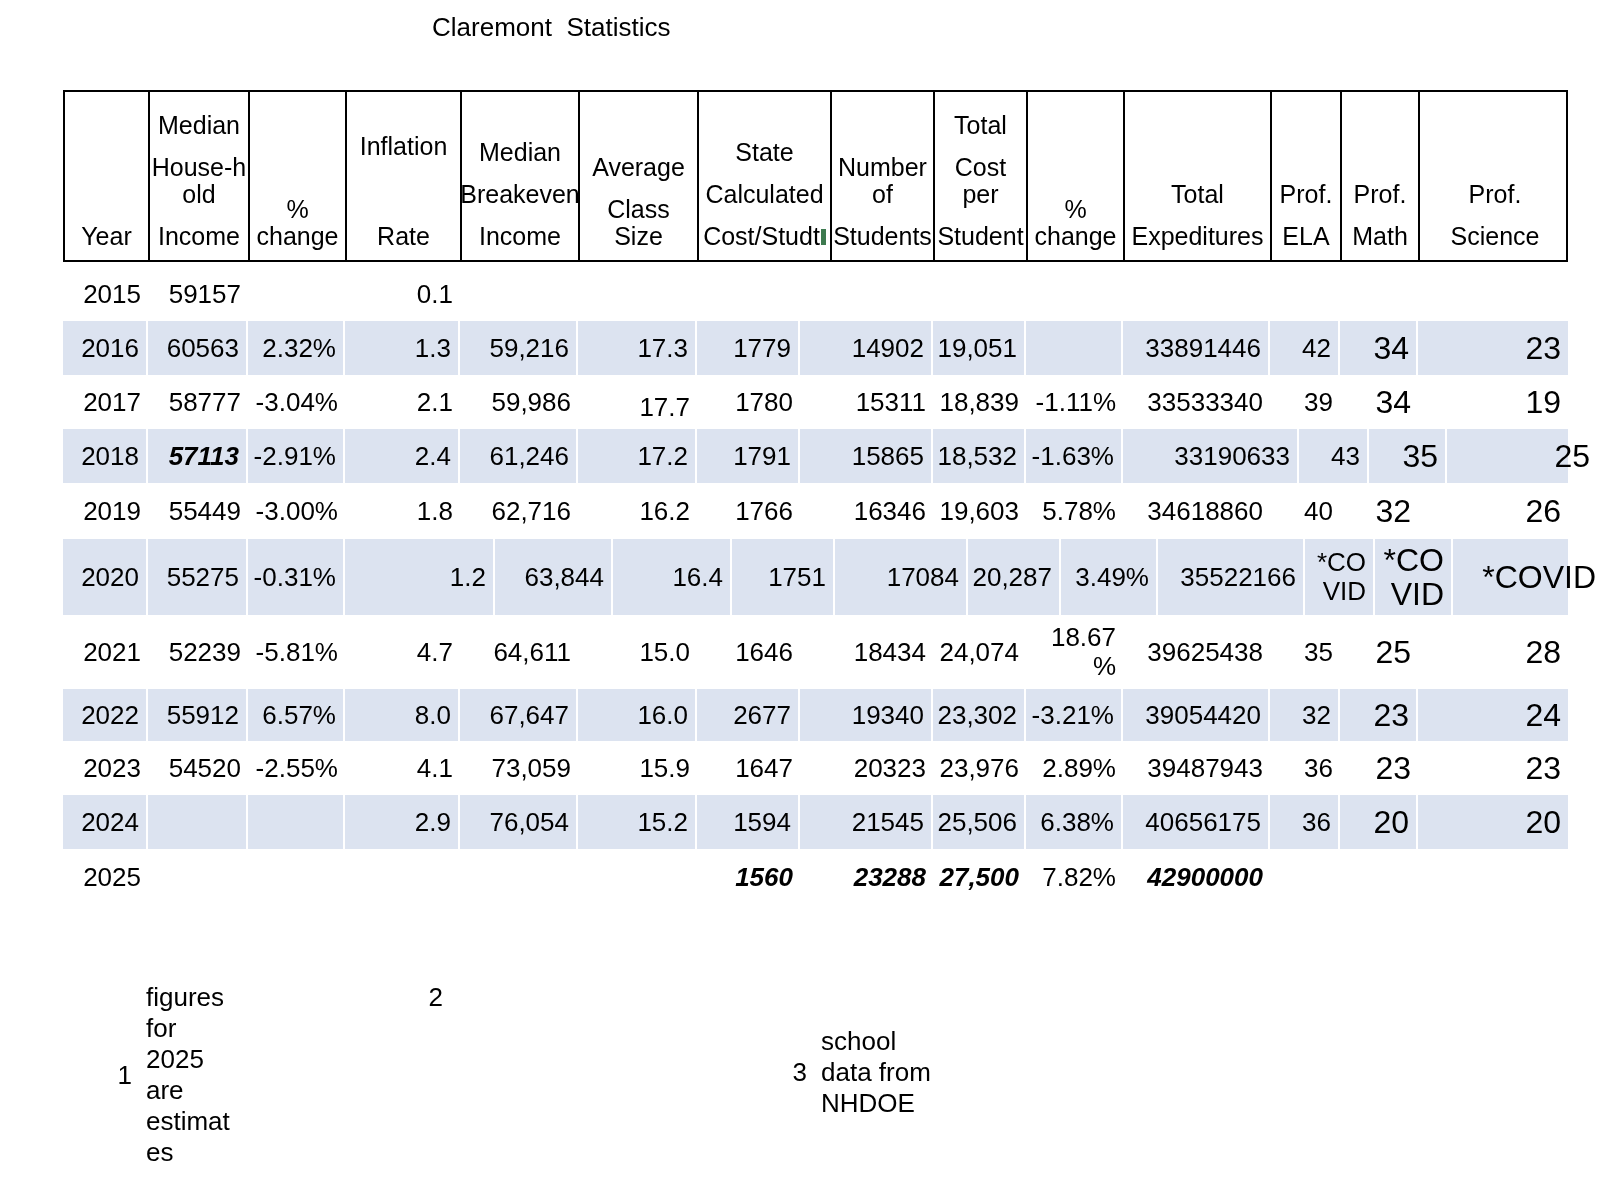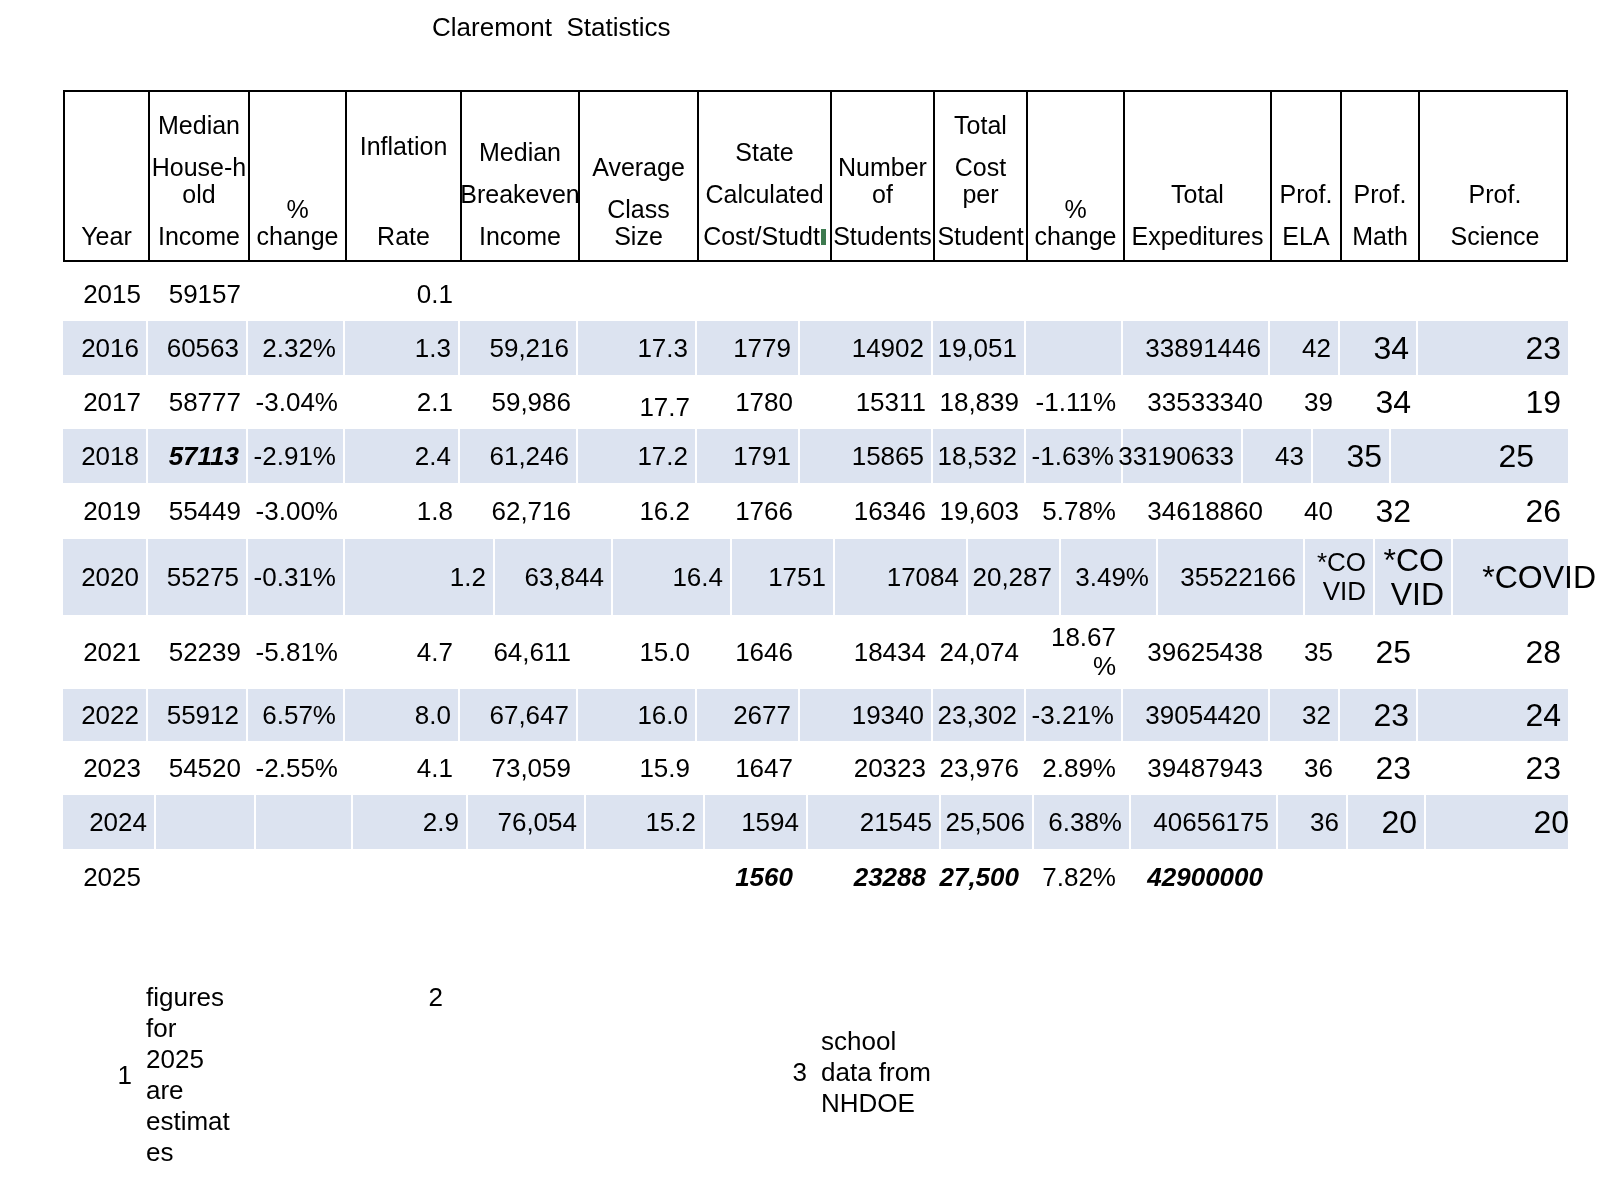--- a/index.html
+++ b/index.html
@@ -224,21 +224,21 @@
         <div class="td" style="width: 85px;">2018</div>
         <div class="td em" style="width: 100px;">57113</div>
         <div class="td" style="width: 97px;">-2.91%</div>
         <div class="td" style="width: 115px;">2.4</div>
         <div class="td" style="width: 118px;">61,246</div>
         <div class="td" style="width: 119px;">17.2</div>
         <div class="td" style="width: 103px;">1791</div>
         <div class="td" style="width: 133px;">15865</div>
         <div class="td" style="width: 93px;">18,532</div>
         <div class="td" style="width: 97px;">-1.63%</div>
-        <div class="td" style="width: 120px;">33190633</div>
+        <div class="td" style="width: 176px;">33190633</div>
         <div class="td" style="width: 70px; padding-left: 10px;">43</div>
         <div class="td big" style="width: 78px;">35</div>
         <div class="td big" style="width: 150px;">25</div>
       </div>
       <div class="tr" style="height: 56px;">
         <div class="td" style="width: 85px;">2019</div>
         <div class="td" style="width: 100px;">55449</div>
         <div class="td" style="width: 97px;">-3.00%</div>
         <div class="td" style="width: 115px;">1.8</div>
         <div class="td" style="width: 118px;">62,716</div>
@@ -312,21 +312,21 @@
         <div class="td" style="width: 119px;">15.9</div>
         <div class="td" style="width: 103px;">1647</div>
         <div class="td" style="width: 133px;">20323</div>
         <div class="td" style="width: 93px;">23,976</div>
         <div class="td" style="width: 97px;">2.89%</div>
         <div class="td" style="width: 147px;">39487943</div>
         <div class="td" style="width: 70px;">36</div>
         <div class="td big" style="width: 78px;">23</div>
         <div class="td big" style="width: 150px;">23</div>
       </div>
-      <div class="tr striped" style="height: 54px; padding-left: 8px;">
+      <div class="tr striped" style="height: 54px;">
         <div class="td" style="width: 85px;">2024</div>
         <div class="td" style="width: 100px;"></div>
         <div class="td" style="width: 97px;"></div>
         <div class="td" style="width: 115px;">2.9</div>
         <div class="td" style="width: 118px;">76,054</div>
         <div class="td" style="width: 119px;">15.2</div>
         <div class="td" style="width: 103px;">1594</div>
         <div class="td" style="width: 133px;">21545</div>
         <div class="td" style="width: 93px;">25,506</div>
         <div class="td" style="width: 97px;">6.38%</div>

